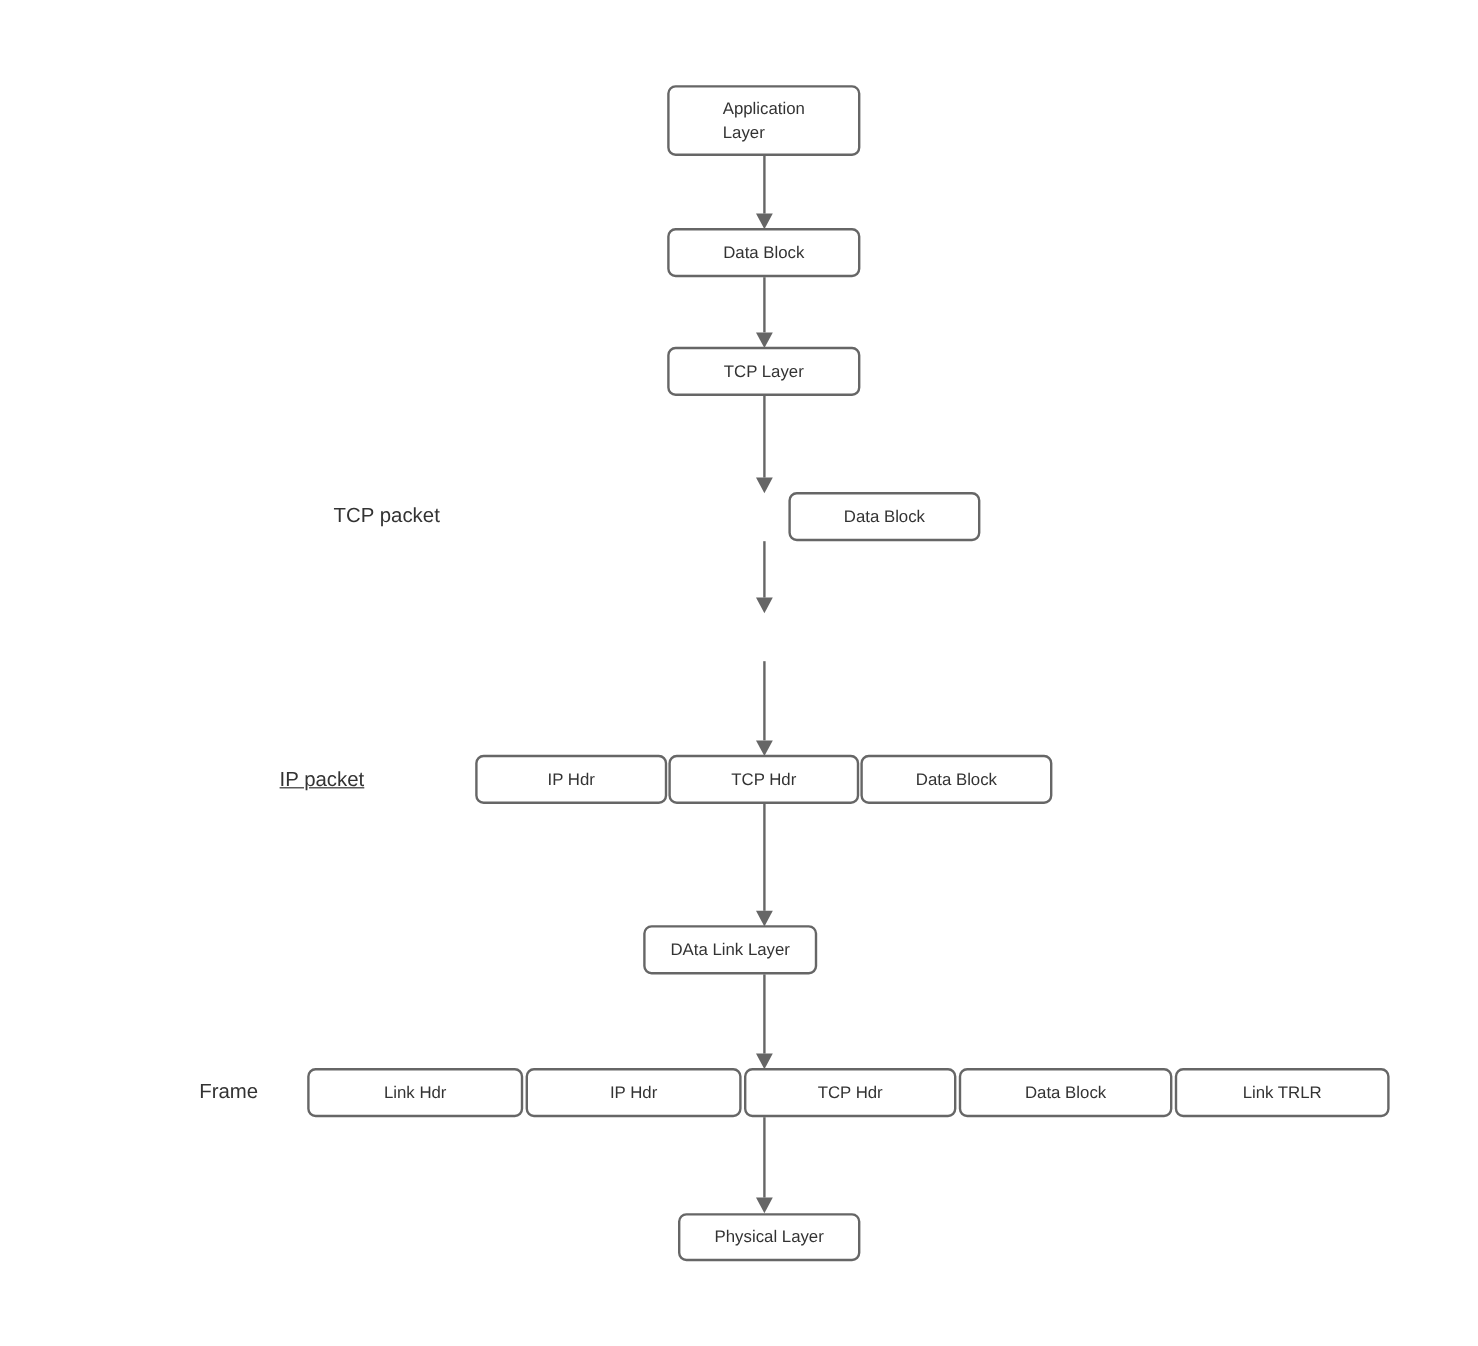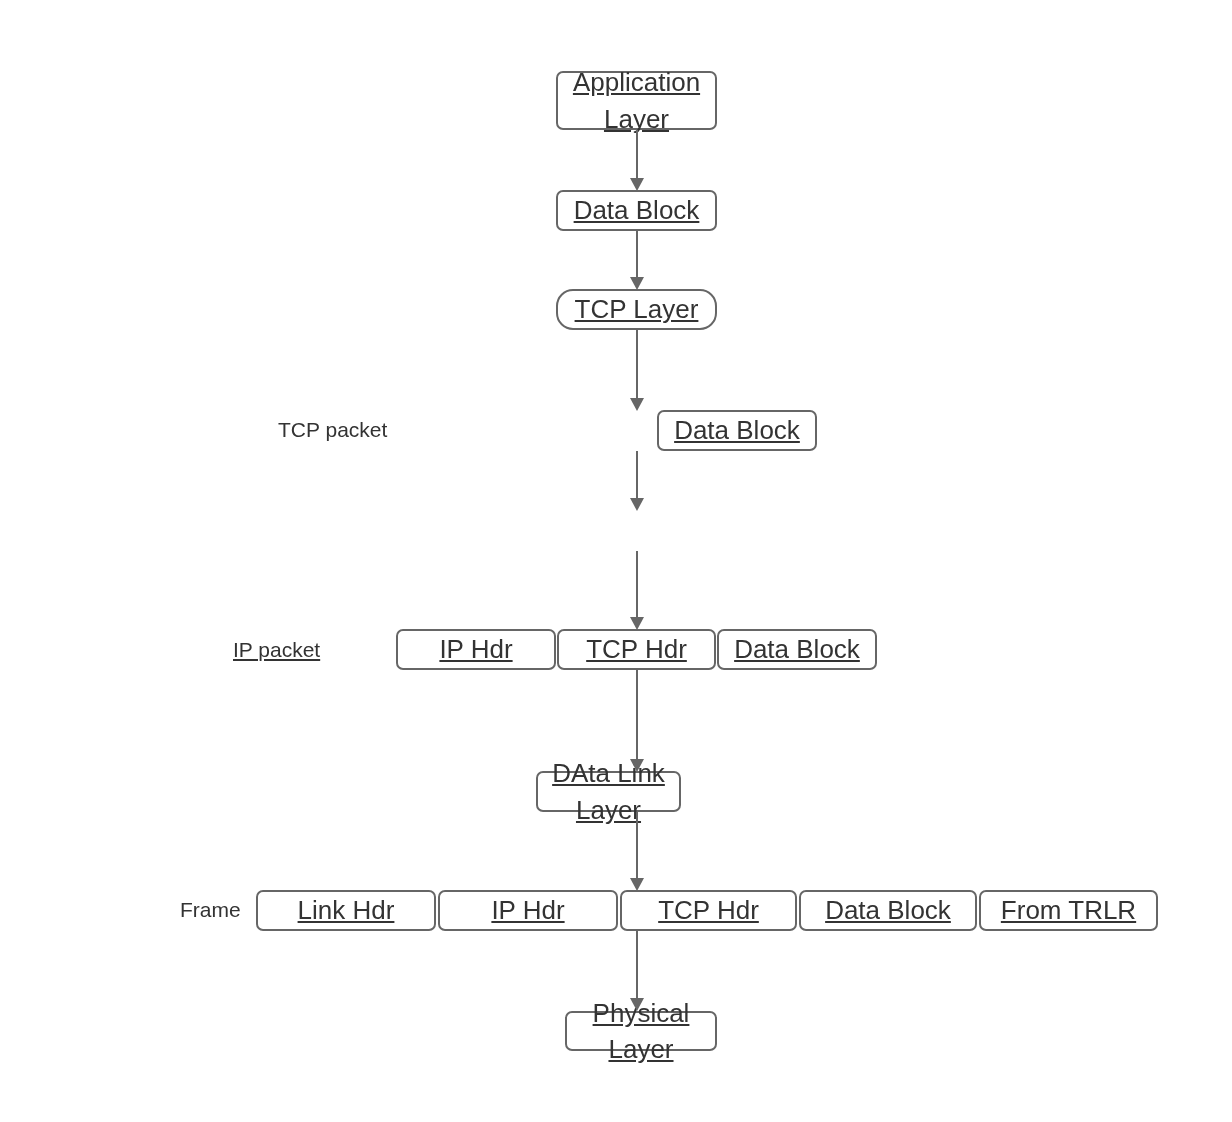--- a/index.html
+++ b/index.html
@@ -17,31 +17,30 @@
   }
   .node {
     position: absolute;
     box-sizing: border-box;
     border: 2px solid #666666;
     border-radius: 7px;
     background: #ffffff;
     display: flex;
     align-items: center;
     justify-content: center;
-    text-align: center;
+    text-align: left;
     color: #333333;
-    font-size: 26px;
+    font-size: 14px;
     line-height: 1.4;
     white-space: pre-line;
-    text-decoration: underline;
   }
   .row-label {
     position: absolute;
     color: #333333;
-    font-size: 21px;
+    font-size: 17px;
     line-height: 26px;
     white-space: nowrap;
   }
   .arrow-line {
     position: absolute;
     width: 2px;
     background: #666666;
   }
   .arrow-head {
     position: absolute;
@@ -52,43 +51,43 @@
     border-top: 13px solid #666666;
   }
 </style>
 </head>
 <body>
 
 <div class="canvas">
 
   <div class="row-label" style="left:278px; top:417px;">TCP packet</div>
   <div class="row-label" style="left:233px; top:637px;text-decoration:underline;">IP packet</div>
-  <div class="row-label" style="left:166px; top:897px;margin-left:14px;">Frame</div>
+  <div class="row-label" style="left:166px; top:897px;">Frame</div>
 
   <div class="node" style="left:556px; top:71px; width:161px; height:59px;">Application
 Layer</div>
 
   <div class="node" style="left:556px; top:190px; width:161px; height:41px;">Data Block</div>
 
-  <div class="node" style="left:556px; top:289px; width:161px; height:41px;border-radius:17px;">TCP Layer</div>
+  <div class="node" style="left:556px; top:289px; width:161px; height:41px;">TCP Layer</div>
 
   <div class="node" style="left:657px; top:410px; width:160px; height:41px;">Data Block</div>
 
 
   <div class="node" style="left:396px; top:629px; width:160px; height:41px;">IP Hdr</div>
   <div class="node" style="left:557px; top:629px; width:159px; height:41px;">TCP Hdr</div>
   <div class="node" style="left:717px; top:629px; width:160px; height:41px;">Data Block</div>
 
   <div class="node" style="left:536px; top:771px; width:145px; height:41px;">DAta Link Layer</div>
 
   <div class="node" style="left:256px; top:890px; width:180px; height:41px;">Link Hdr</div>
   <div class="node" style="left:438px; top:890px; width:180px; height:41px;">IP Hdr</div>
   <div class="node" style="left:620px; top:890px; width:177px; height:41px;">TCP Hdr</div>
   <div class="node" style="left:799px; top:890px; width:178px; height:41px;">Data Block</div>
-  <div class="node" style="left:979px; top:890px; width:179px; height:41px;">From TRLR</div>
+  <div class="node" style="left:979px; top:890px; width:179px; height:41px;">Link TRLR</div>
 
   <div class="node" style="left:565px; top:1011px; width:152px; height:40px;">Physical Layer</div>
 
   <div>
     <div class="arrow-line" style="left:636px; top:130px; height:48px;"></div>
     <div class="arrow-head" style="left:630px; top:178px;"></div>
   </div>
 
   <div>
     <div class="arrow-line" style="left:636px; top:231px; height:46px;"></div>

